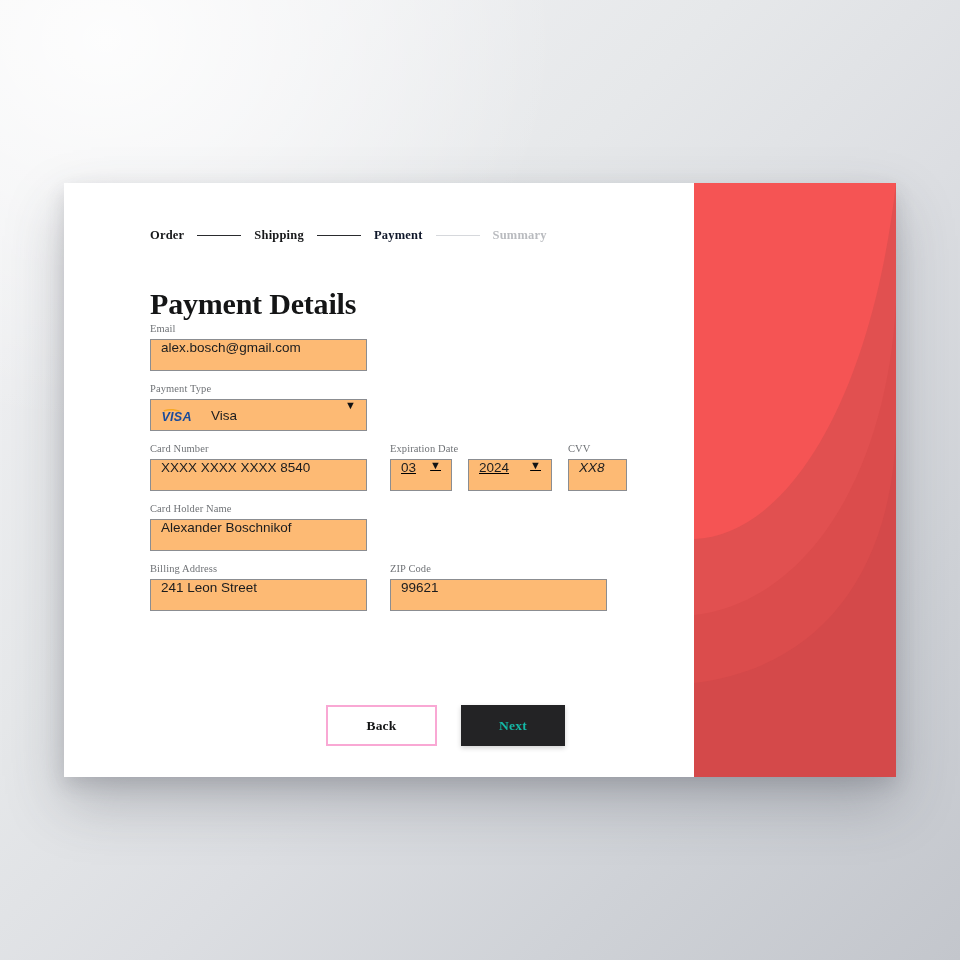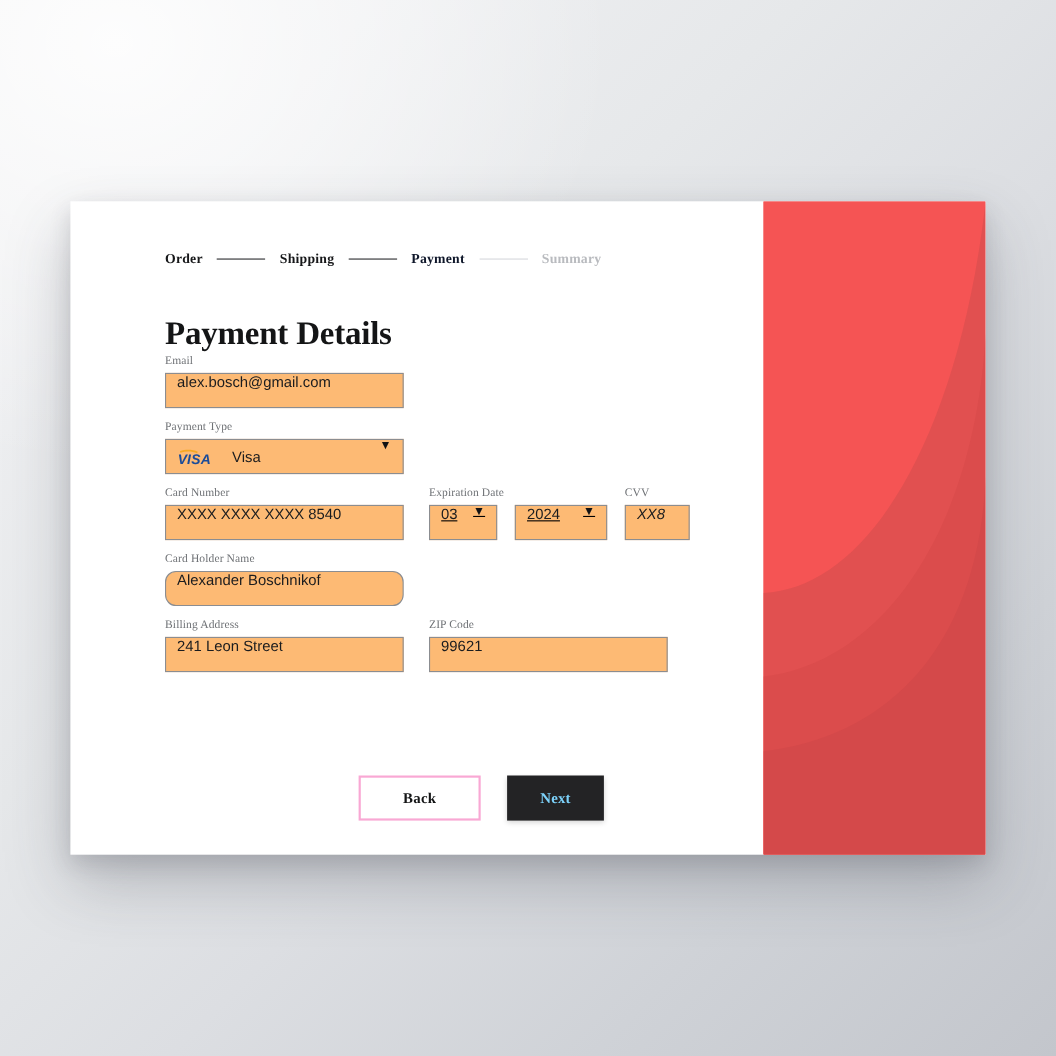--- a/index.html
+++ b/index.html
@@ -155,21 +155,21 @@
     margin-left: 8px;
     line-height: 1;
   }
 
   .w-email   { width: 217px; }
   .w-paytype { width: 217px; }
   .w-card    { width: 217px; }
   .w-month   { width: 62px; }
   .w-year    { width: 84px; }
   .w-cvv     { width: 59px; font-style: italic; }
-  .w-name    { width: 217px; border-radius: 10px; }
+  .w-name    { width: 217px; }
   .w-billing { width: 217px; }
   .w-zip     { width: 217px; }
 
   .gap-row { margin-top: 12px; }
   .col-gap { margin-left: 23px; }
   .col-gap-sm { margin-left: 16px; }
 
   
   .visa-mark {
     display: inline-flex;
@@ -198,23 +198,23 @@
     cursor: pointer;
     letter-spacing: 0.2px;
   }
   #btn-back {
     width: 111px;
     border: 2px solid #f9a8d4;
     background: #fff;
     color: #141516;
   }
   #btn-next {
-    width: 88px;
+    width: 104px;
     background: #232325;
-    color: #7dd3fc;
+    color: #14b8a6;
     border: none;
     margin-left: 24px;
     box-shadow: 0 2px 5px rgba(0,0,0,0.18);
   }
 </style>
 </head>
 <body>
 
 <div id="backdrop">
   <div id="backdrop-glow"></div>

